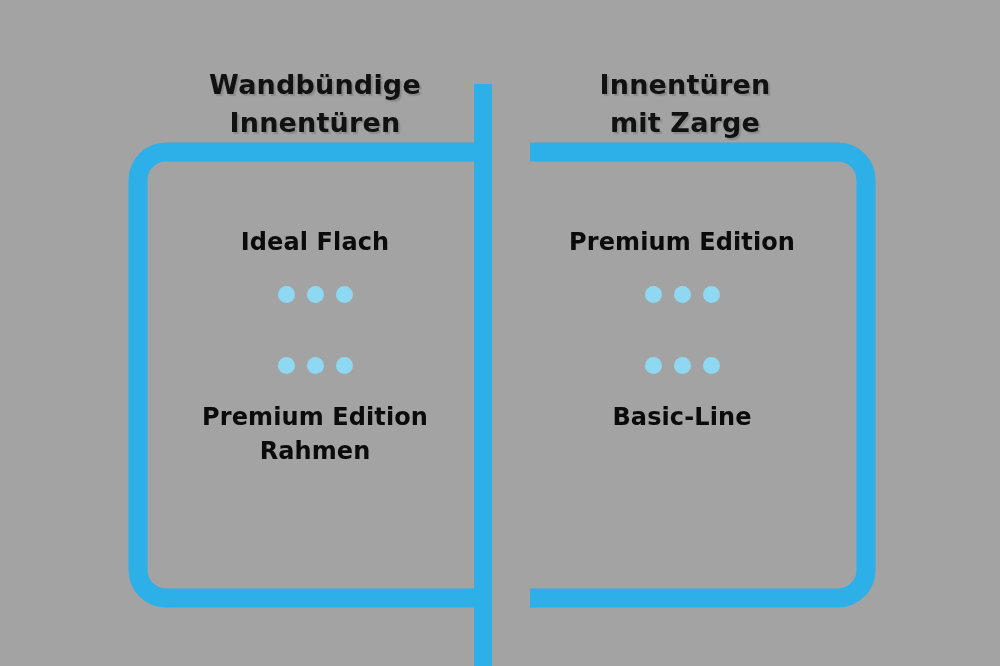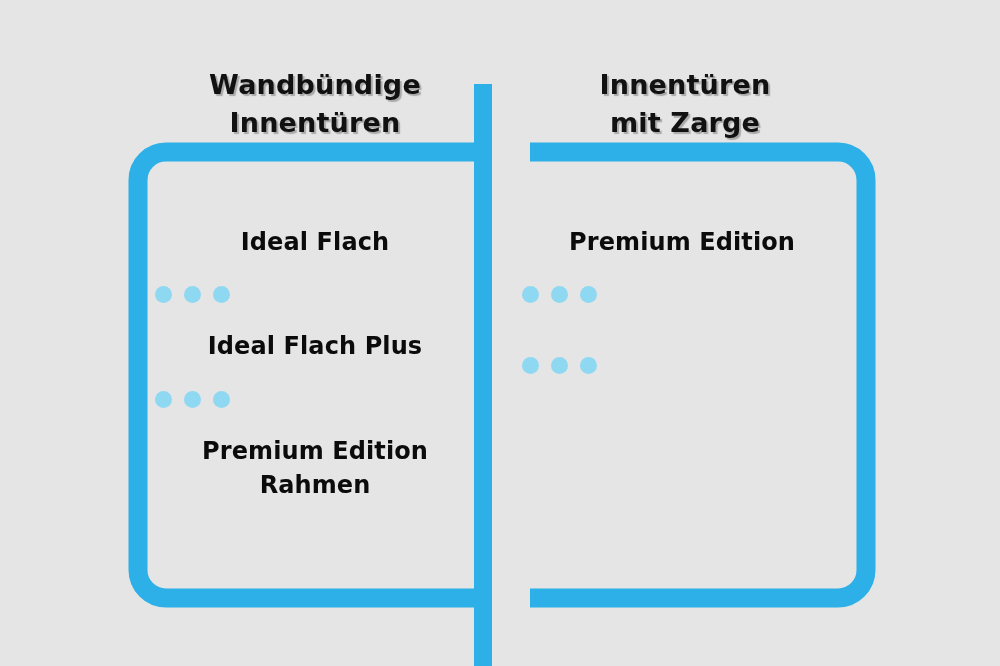--- a/index.html
+++ b/index.html
@@ -7,21 +7,21 @@
     padding: 0;
     background: #ffffff;
   }
   body {
     font-family: "DejaVu Sans", sans-serif;
   }
   #stage {
     position: relative;
     width: 1000px;
     height: 666px;
-    background: #e5e5e5;
+    background: #a3a3a3;
     overflow: hidden;
   }
 
   
   .divider {
     position: absolute;
     left: 474px;
     top: 84px;
     width: 18px;
     height: 582px;
@@ -51,20 +51,21 @@
     white-space: pre-line;
   }
   .col-title.left  { left: 150px;  top: 66px; width: 330px; }
   .col-title.right { left: 520px;  top: 66px; width: 330px; }
 
   
   .col-body {
     position: absolute;
     display: flex;
     flex-direction: column;
+    align-items: center;
   }
   .col-body.left  { left: 155px; top: 225px; width: 320px; }
   .col-body.right { left: 522px; top: 225px; width: 320px; }
 
   .entry {
     text-align: center;
     font-size: 24px;
     font-weight: 700;
     line-height: 1.42;
     color: #0b0b0b;
@@ -105,21 +106,20 @@
 
   <div class="col-body left">
     <div class="entry">Ideal Flach</div>
 
     <div class="dots">
       <span class="dot"></span>
       <span class="dot"></span>
       <span class="dot"></span>
     </div>
 
-    <div class="entry">Ideal Flach Plus</div>
 
     <div class="dots gap2">
       <span class="dot"></span>
       <span class="dot"></span>
       <span class="dot"></span>
     </div>
 
     <div class="entry">Premium Edition
 Rahmen</div>
   </div>
@@ -136,15 +136,16 @@
       <span class="dot"></span>
     </div>
 
 
     <div class="dots gap2">
       <span class="dot"></span>
       <span class="dot"></span>
       <span class="dot"></span>
     </div>
 
+    <div class="entry">Basic-Line</div>
   </div>
 
 </div>
 
 </body></html>

